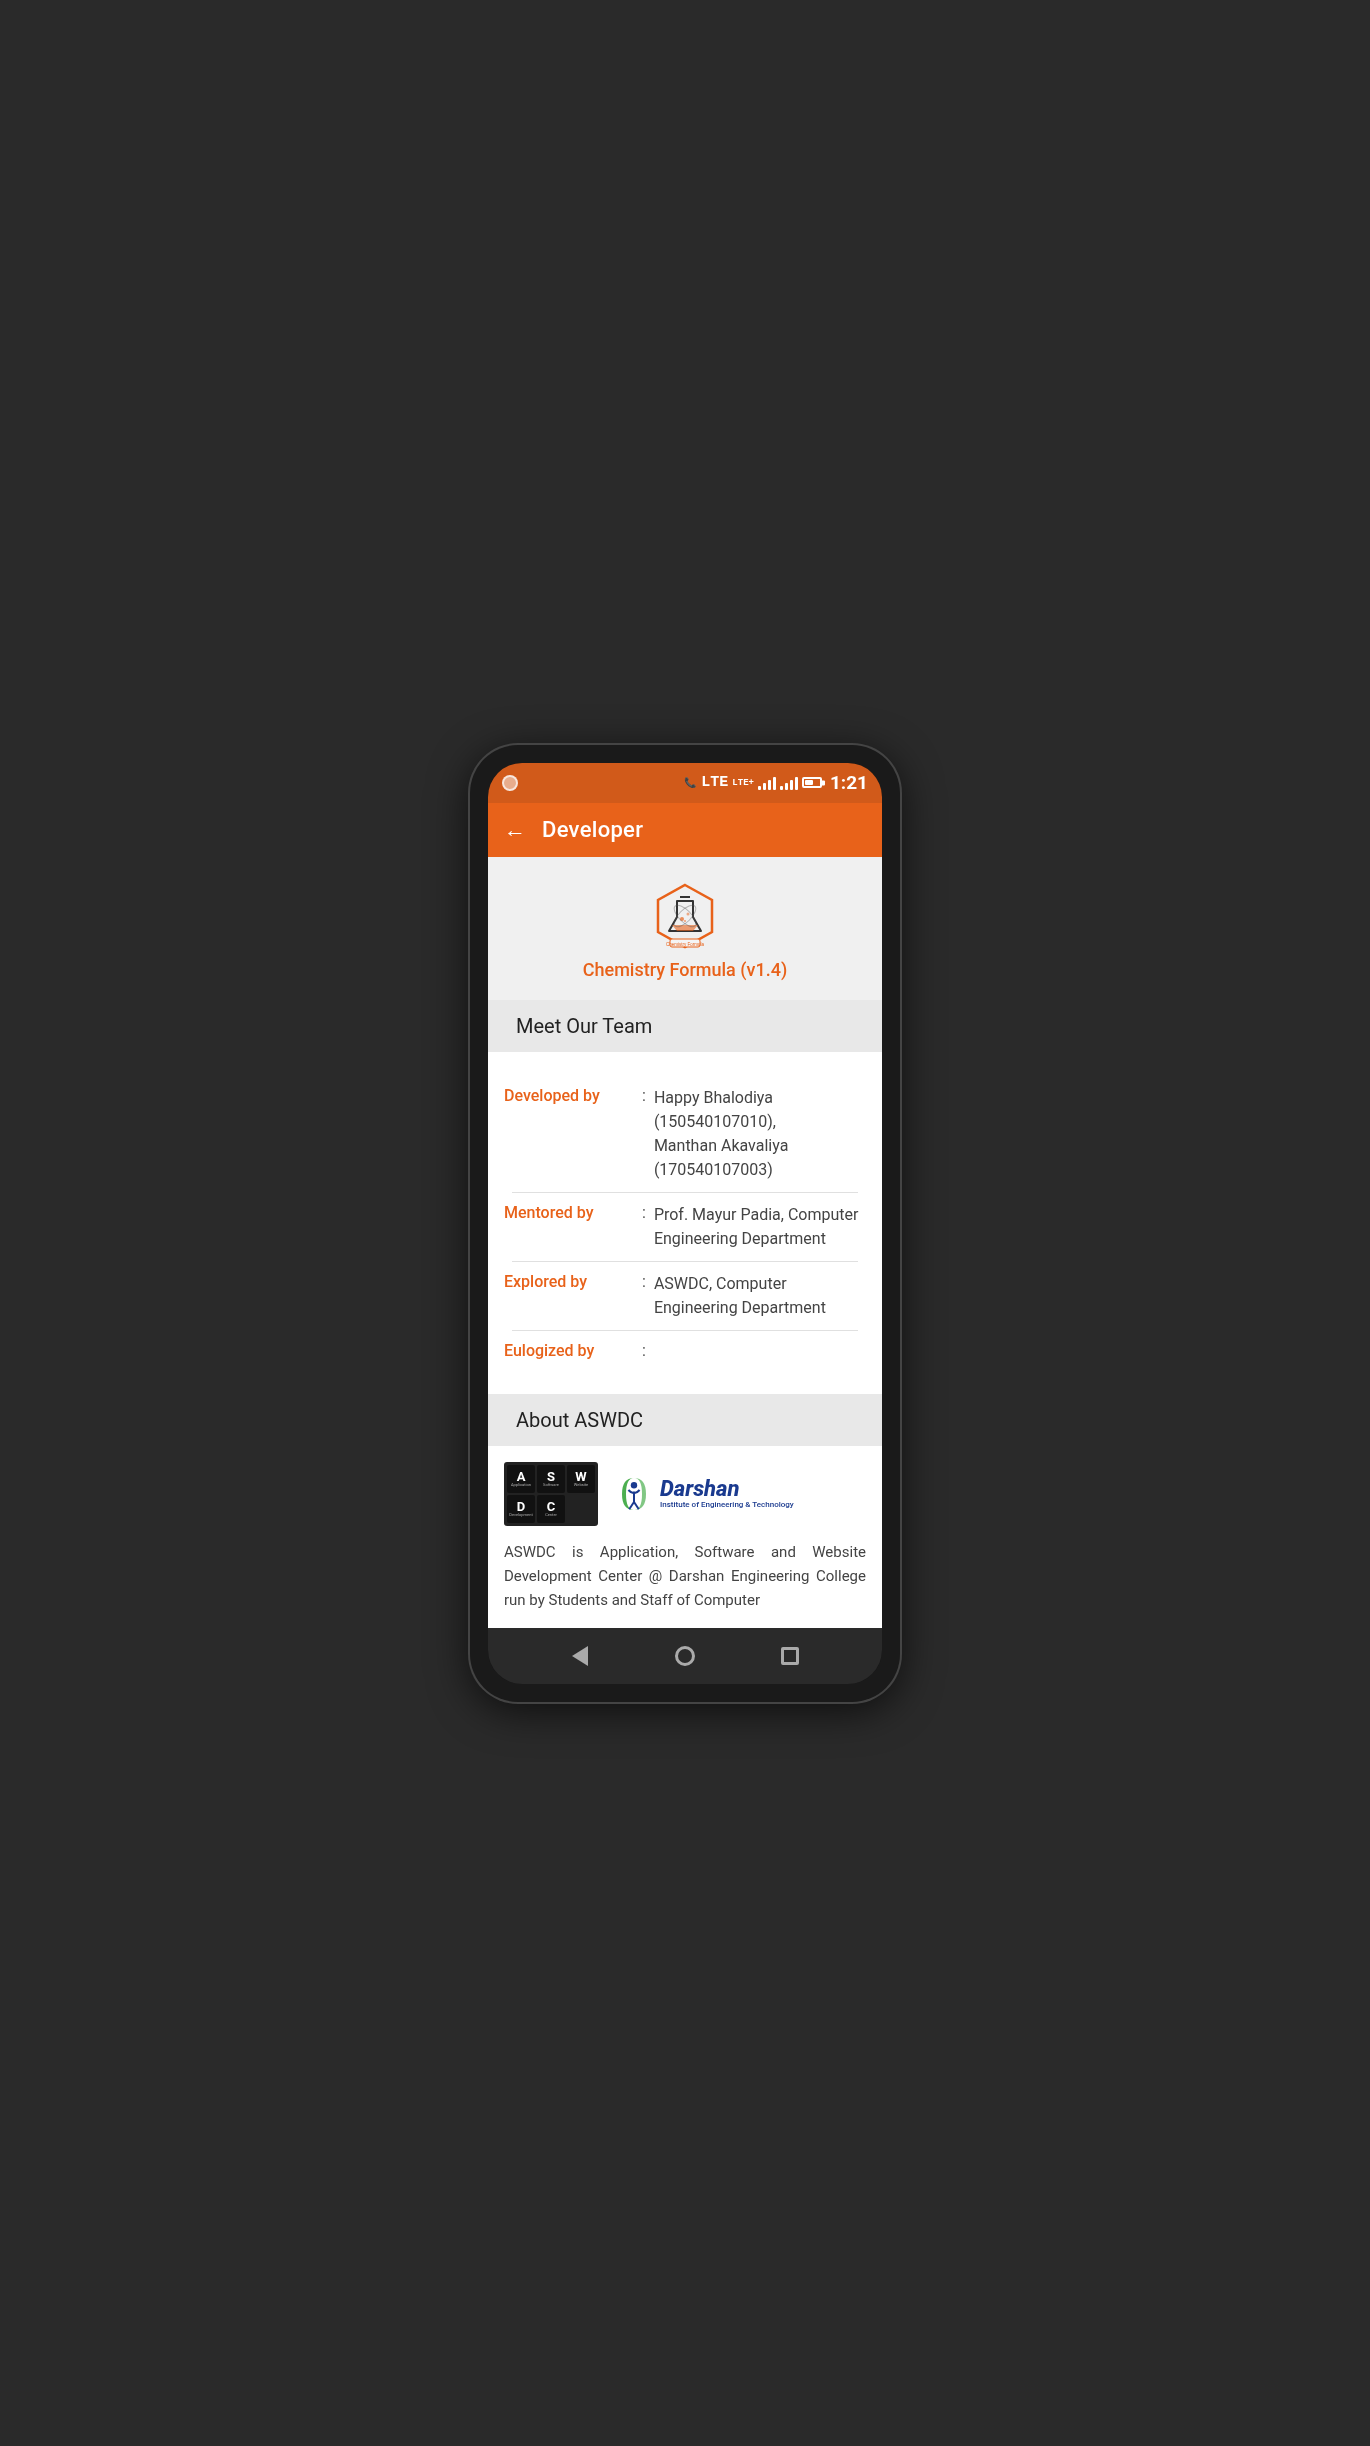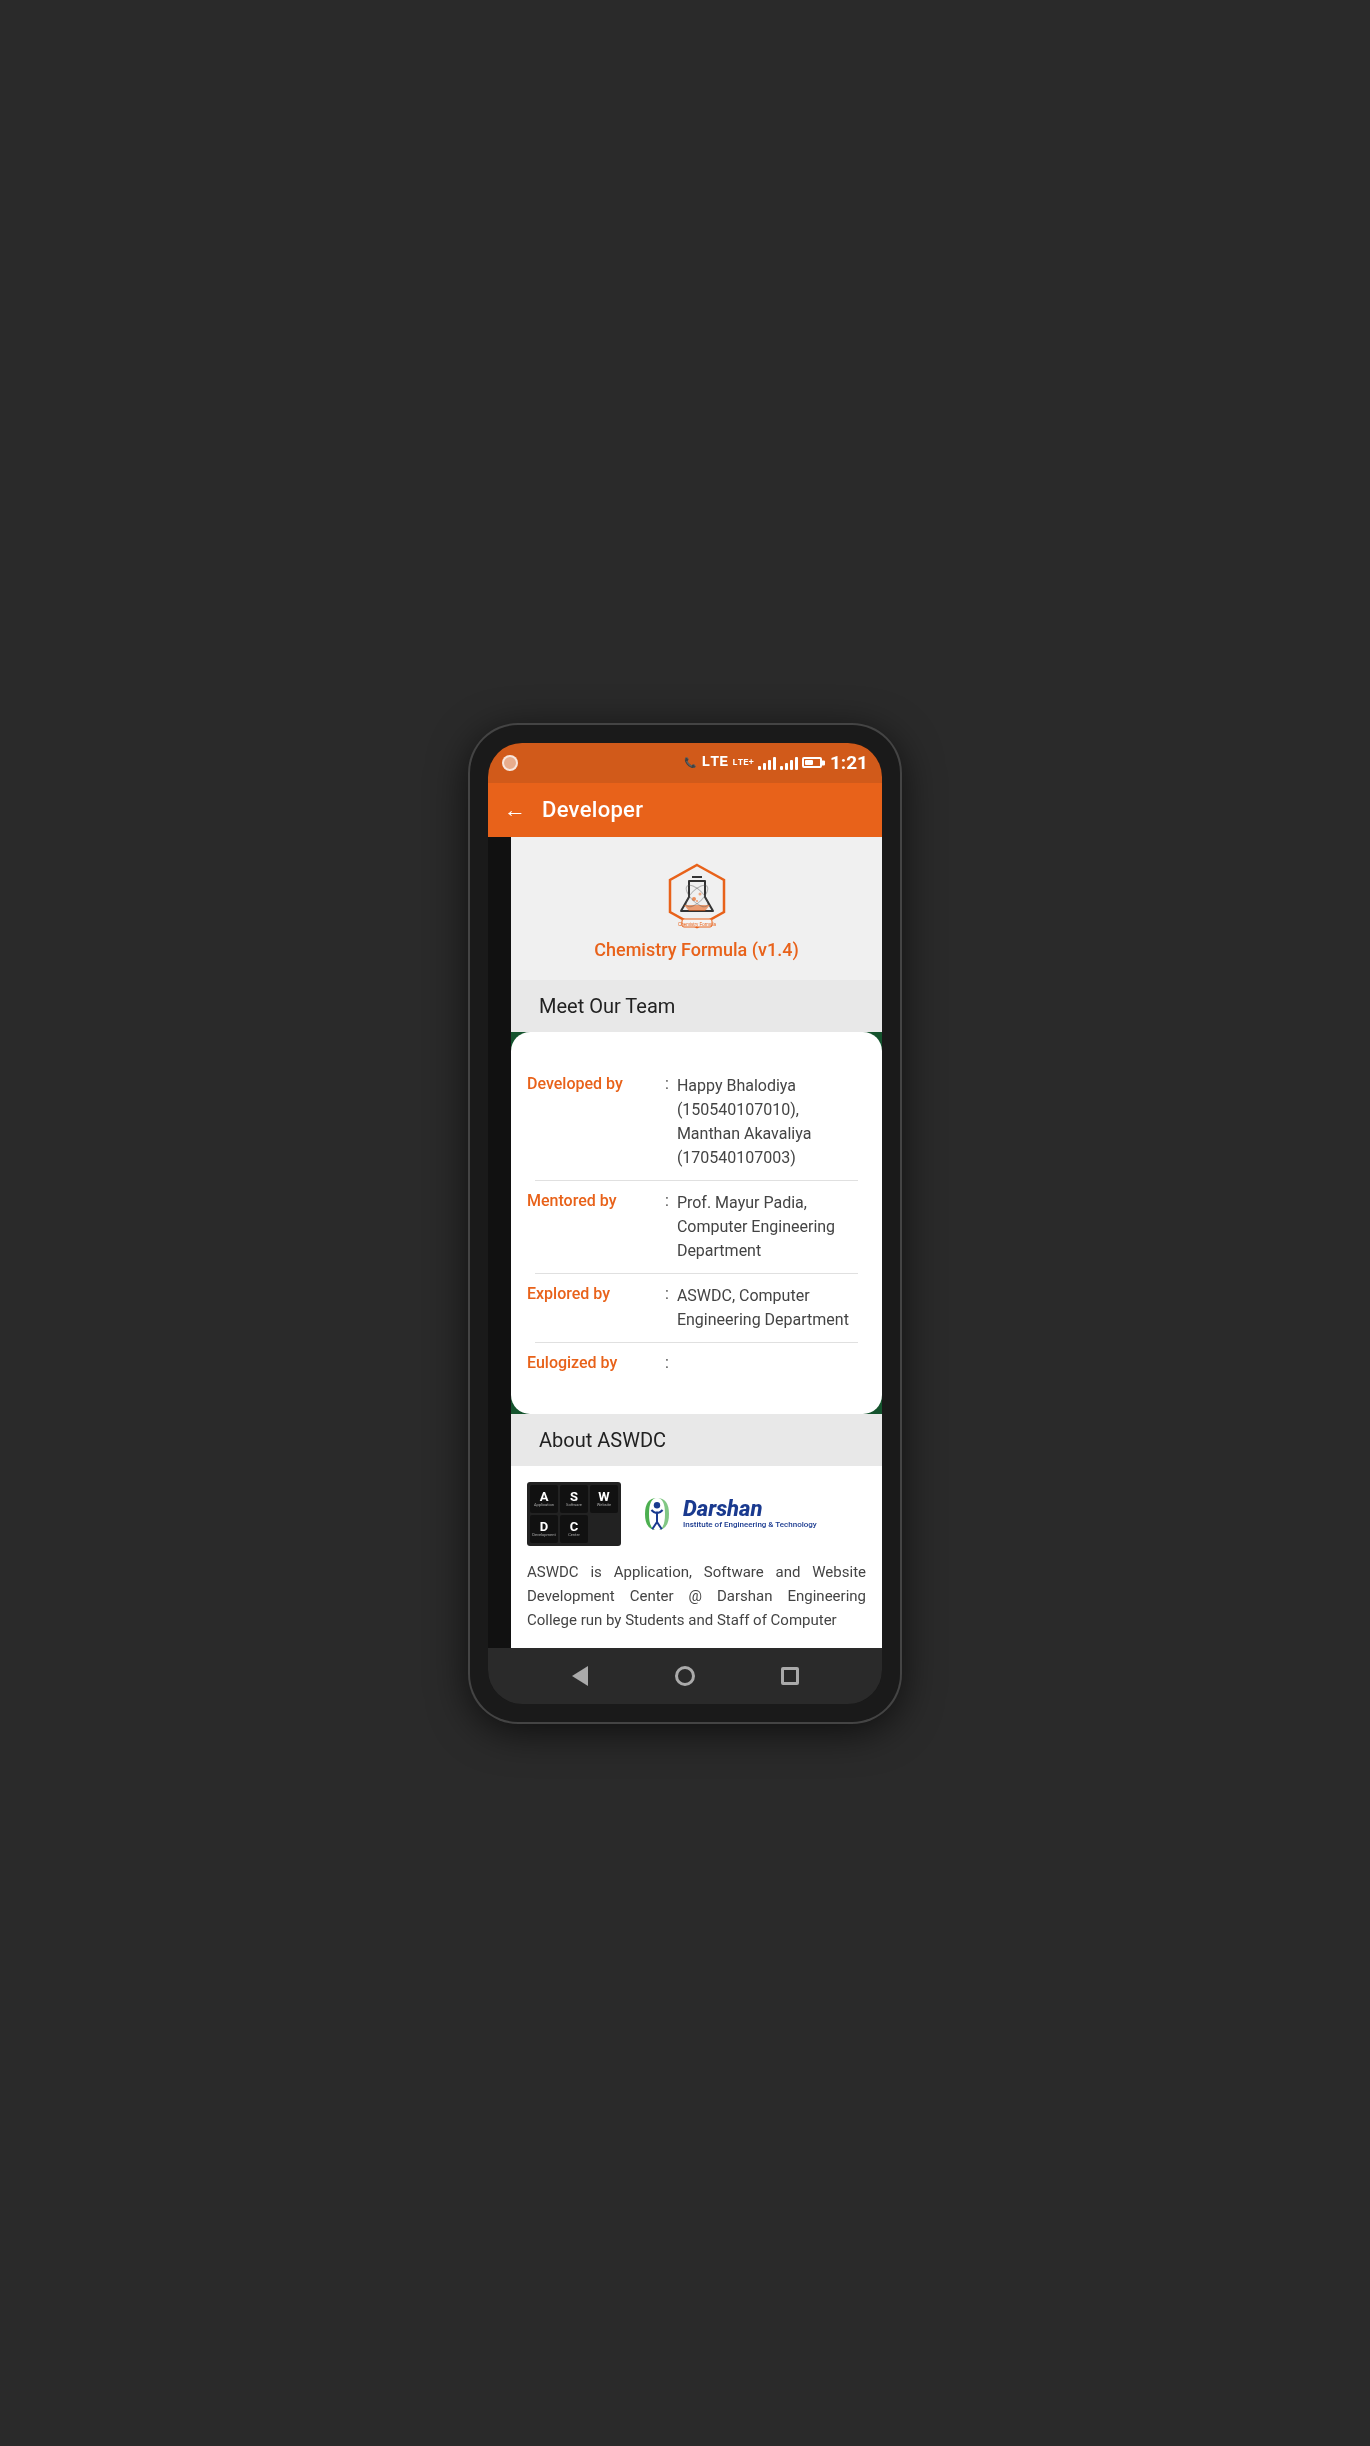--- a/index.html
+++ b/index.html
@@ -127,23 +127,22 @@
 
     .app-bar-title {
       color: white;
       font-size: 22px;
       font-weight: 500;
       letter-spacing: 0.3px;
     }
 
     
     .app-content {
-      background: #14532d;
+      background: #5eead4;
       min-height: 600px;
-      margin-left: 23px;
     }
 
     
     .logo-section {
       background: #f0f0f0;
       display: flex;
       flex-direction: column;
       align-items: center;
       padding: 24px 16px 20px;
       gap: 8px;
@@ -166,22 +165,21 @@
       padding: 14px 28px;
       font-size: 20px;
       font-weight: 400;
       color: #222;
     }
 
     
     .team-card {
       background: white;
       margin: 0;
-      padding: 32px 16px;
-      border-radius: 19px;
+      padding: 24px 16px;
     }
 
     .team-row {
       display: flex;
       align-items: flex-start;
       padding: 10px 0;
       border-bottom: none;
     }
 
     .team-label {

